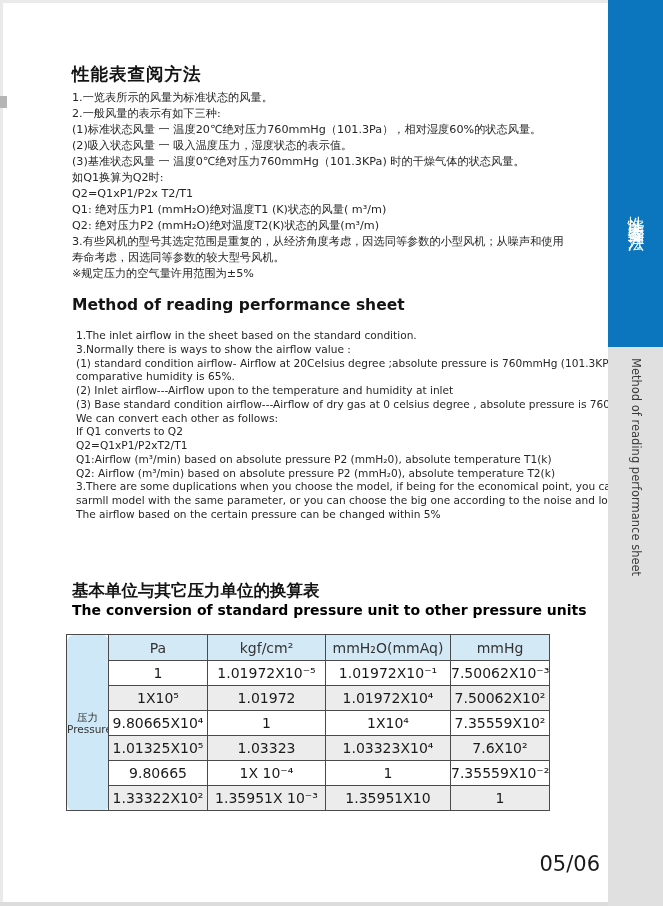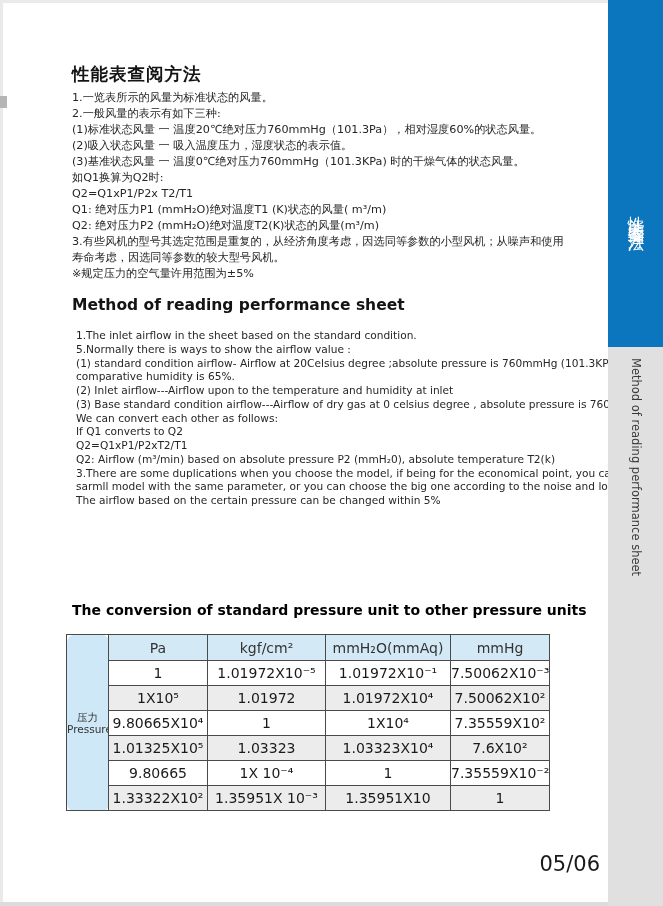--- a/index.html
+++ b/index.html
@@ -72,34 +72,36 @@
       <div class="tline">Q2: 绝对压力P2 (mmH₂O)绝对温度T2(K)状态的风量(m³/m)</div>
       <div class="tline">3.有些风机的型号其选定范围是重复的，从经济角度考虑，因选同等参数的小型风机；从噪声和使用</div>
       <div class="tline">寿命考虑，因选同等参数的较大型号风机。</div>
       <div class="tline">※规定压力的空气量许用范围为±5%</div>
     </div>
 
   <h2 class="en-title">Method of reading performance sheet</h2>
 
   <div class="en-lines">
       <div class="tline">1.The inlet airflow in the sheet based on the standard condition.</div>
-      <div class="tline">5.Normally there is ways to show the airflow value :</div>
+      <div class="tline">3.Normally there is ways to show the airflow value :</div>
       <div class="tline">(1) standard condition airflow- Airflow at 20Celsius degree ;absolute pressure is 760mmHg (101.3KPa);</div>
       <div class="tline">comparative humidity is 65%.</div>
       <div class="tline">(2) Inlet airflow---Airflow upon to the temperature and humidity at inlet</div>
       <div class="tline">(3) Base standard condition airflow---Airflow of dry gas at 0 celsius degree , absolute pressure is 760mmHg (101.3KPa)</div>
       <div class="tline">We can convert each other as follows:</div>
       <div class="tline">If Q1 converts to Q2</div>
       <div class="tline">Q2=Q1xP1/P2xT2/T1</div>
+      <div class="tline">Q1:Airflow (m³/min) based on absolute pressure P2 (mmH₂0), absolute temperature T1(k)</div>
       <div class="tline">Q2: Airflow (m³/min) based on absolute pressure P2 (mmH₂0), absolute temperature T2(k)</div>
       <div class="tline">3.There are some duplications when you choose the model, if being for the economical point, you can choose the</div>
       <div class="tline">sarmll model with the same parameter, or you can choose the big one according to the noise and longevity points.</div>
       <div class="tline">The airflow based on the certain pressure can be changed within 5%</div>
     </div>
 
+  <h2 class="conv-title-cn">基本单位与其它压力单位的换算表</h2>
   <h3 class="conv-title-en">The conversion of standard pressure unit to other pressure units</h3>
 
   <table class="conv-table">
     <colgroup>
       <col style="width:42px">
         <col style="width:99px">
         <col style="width:118px">
         <col style="width:125px">
         <col style="width:99px">
     </colgroup>

